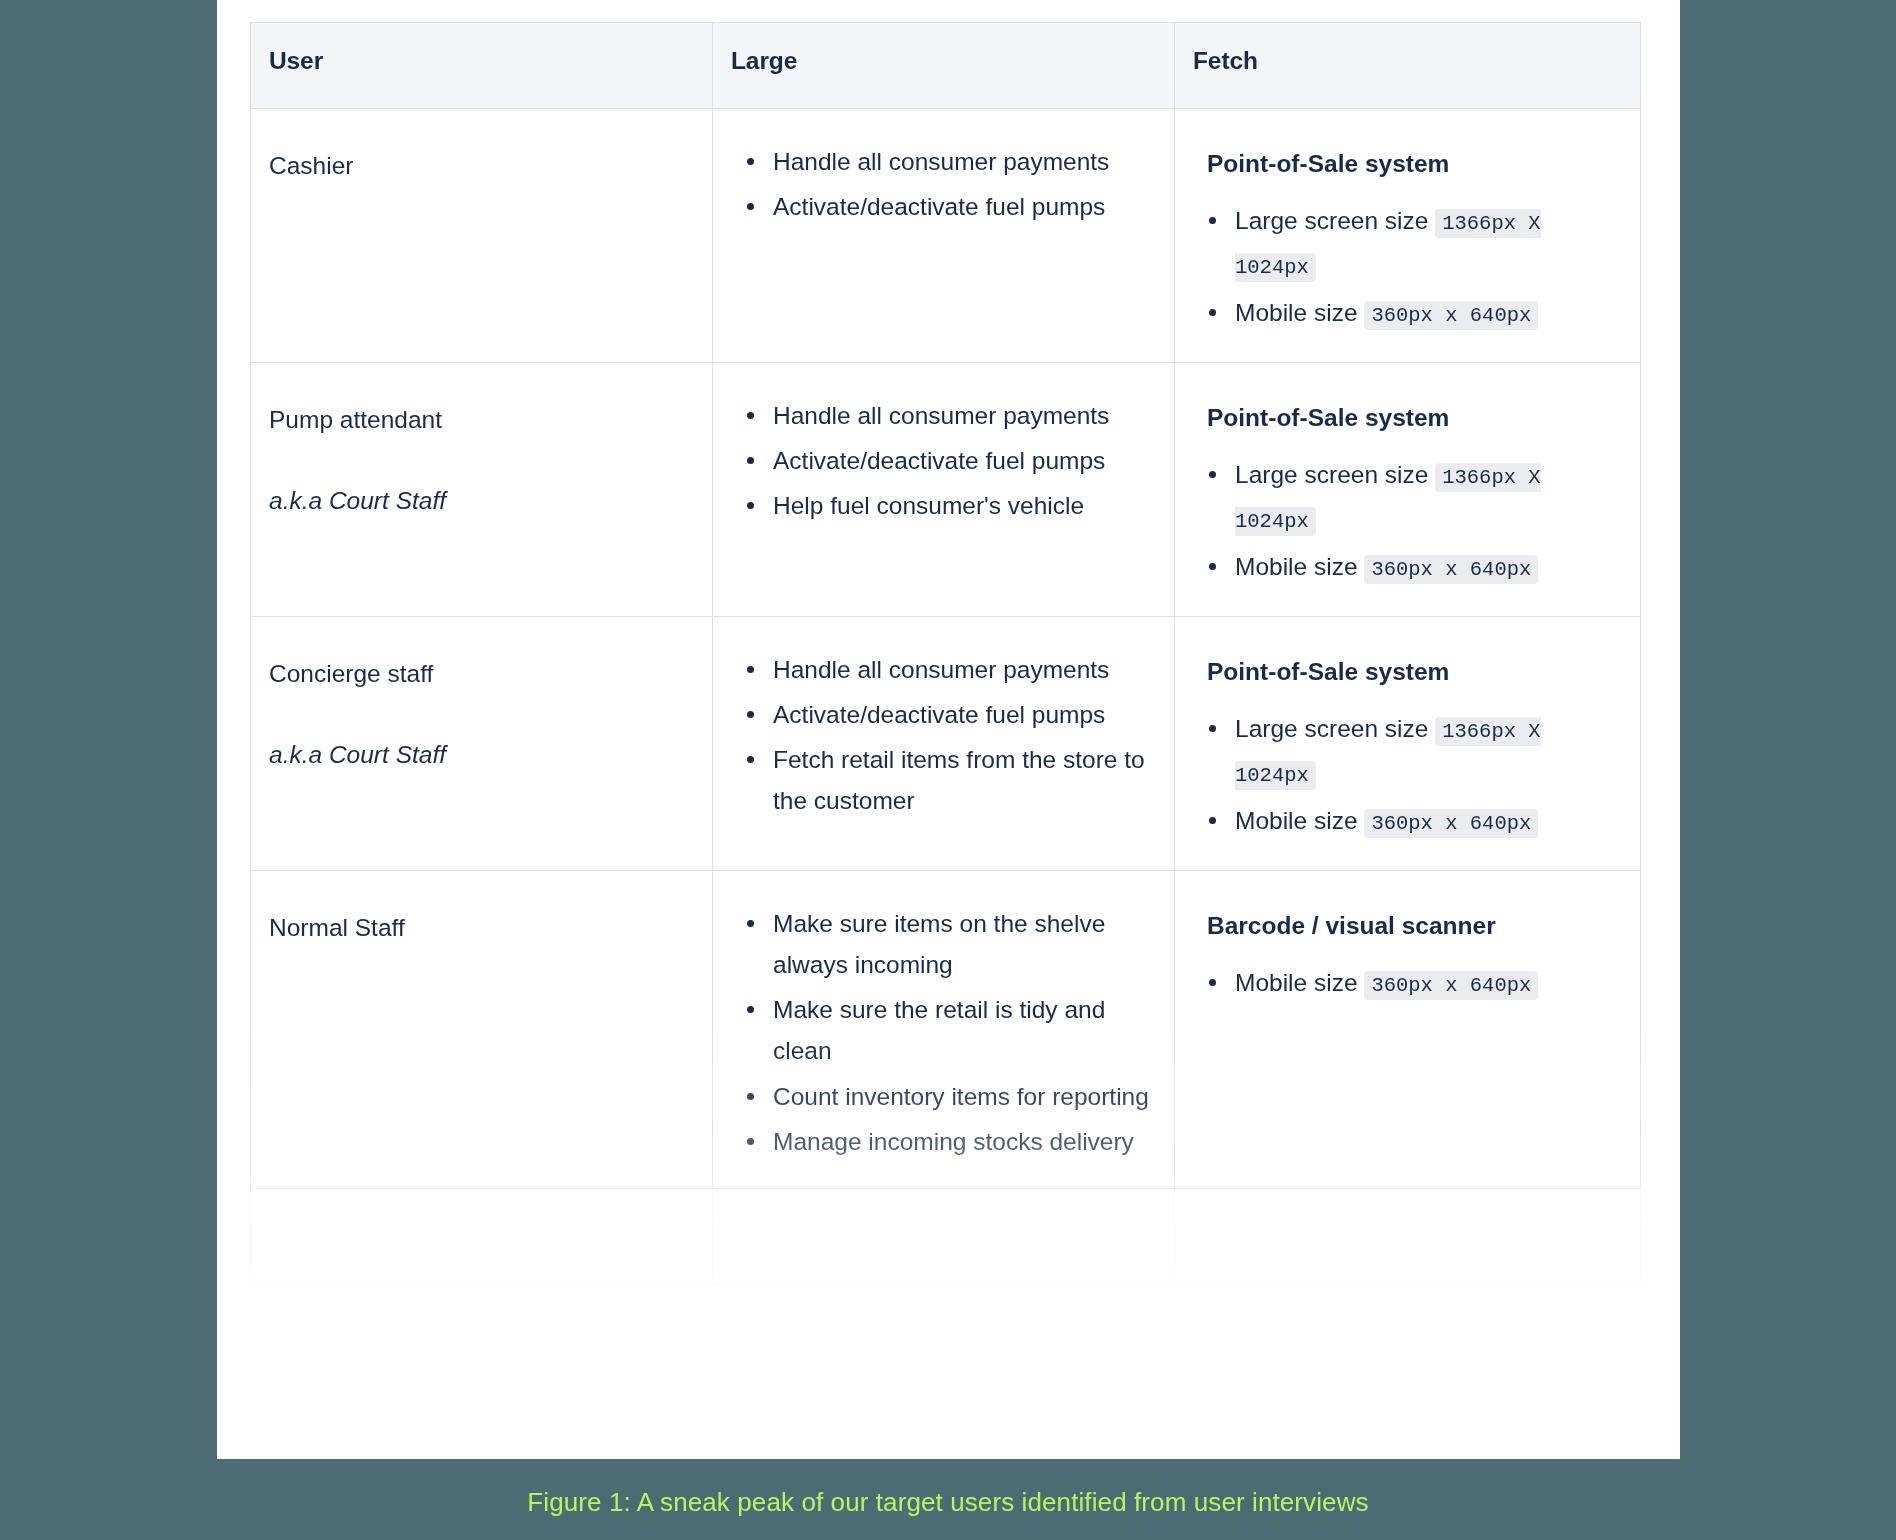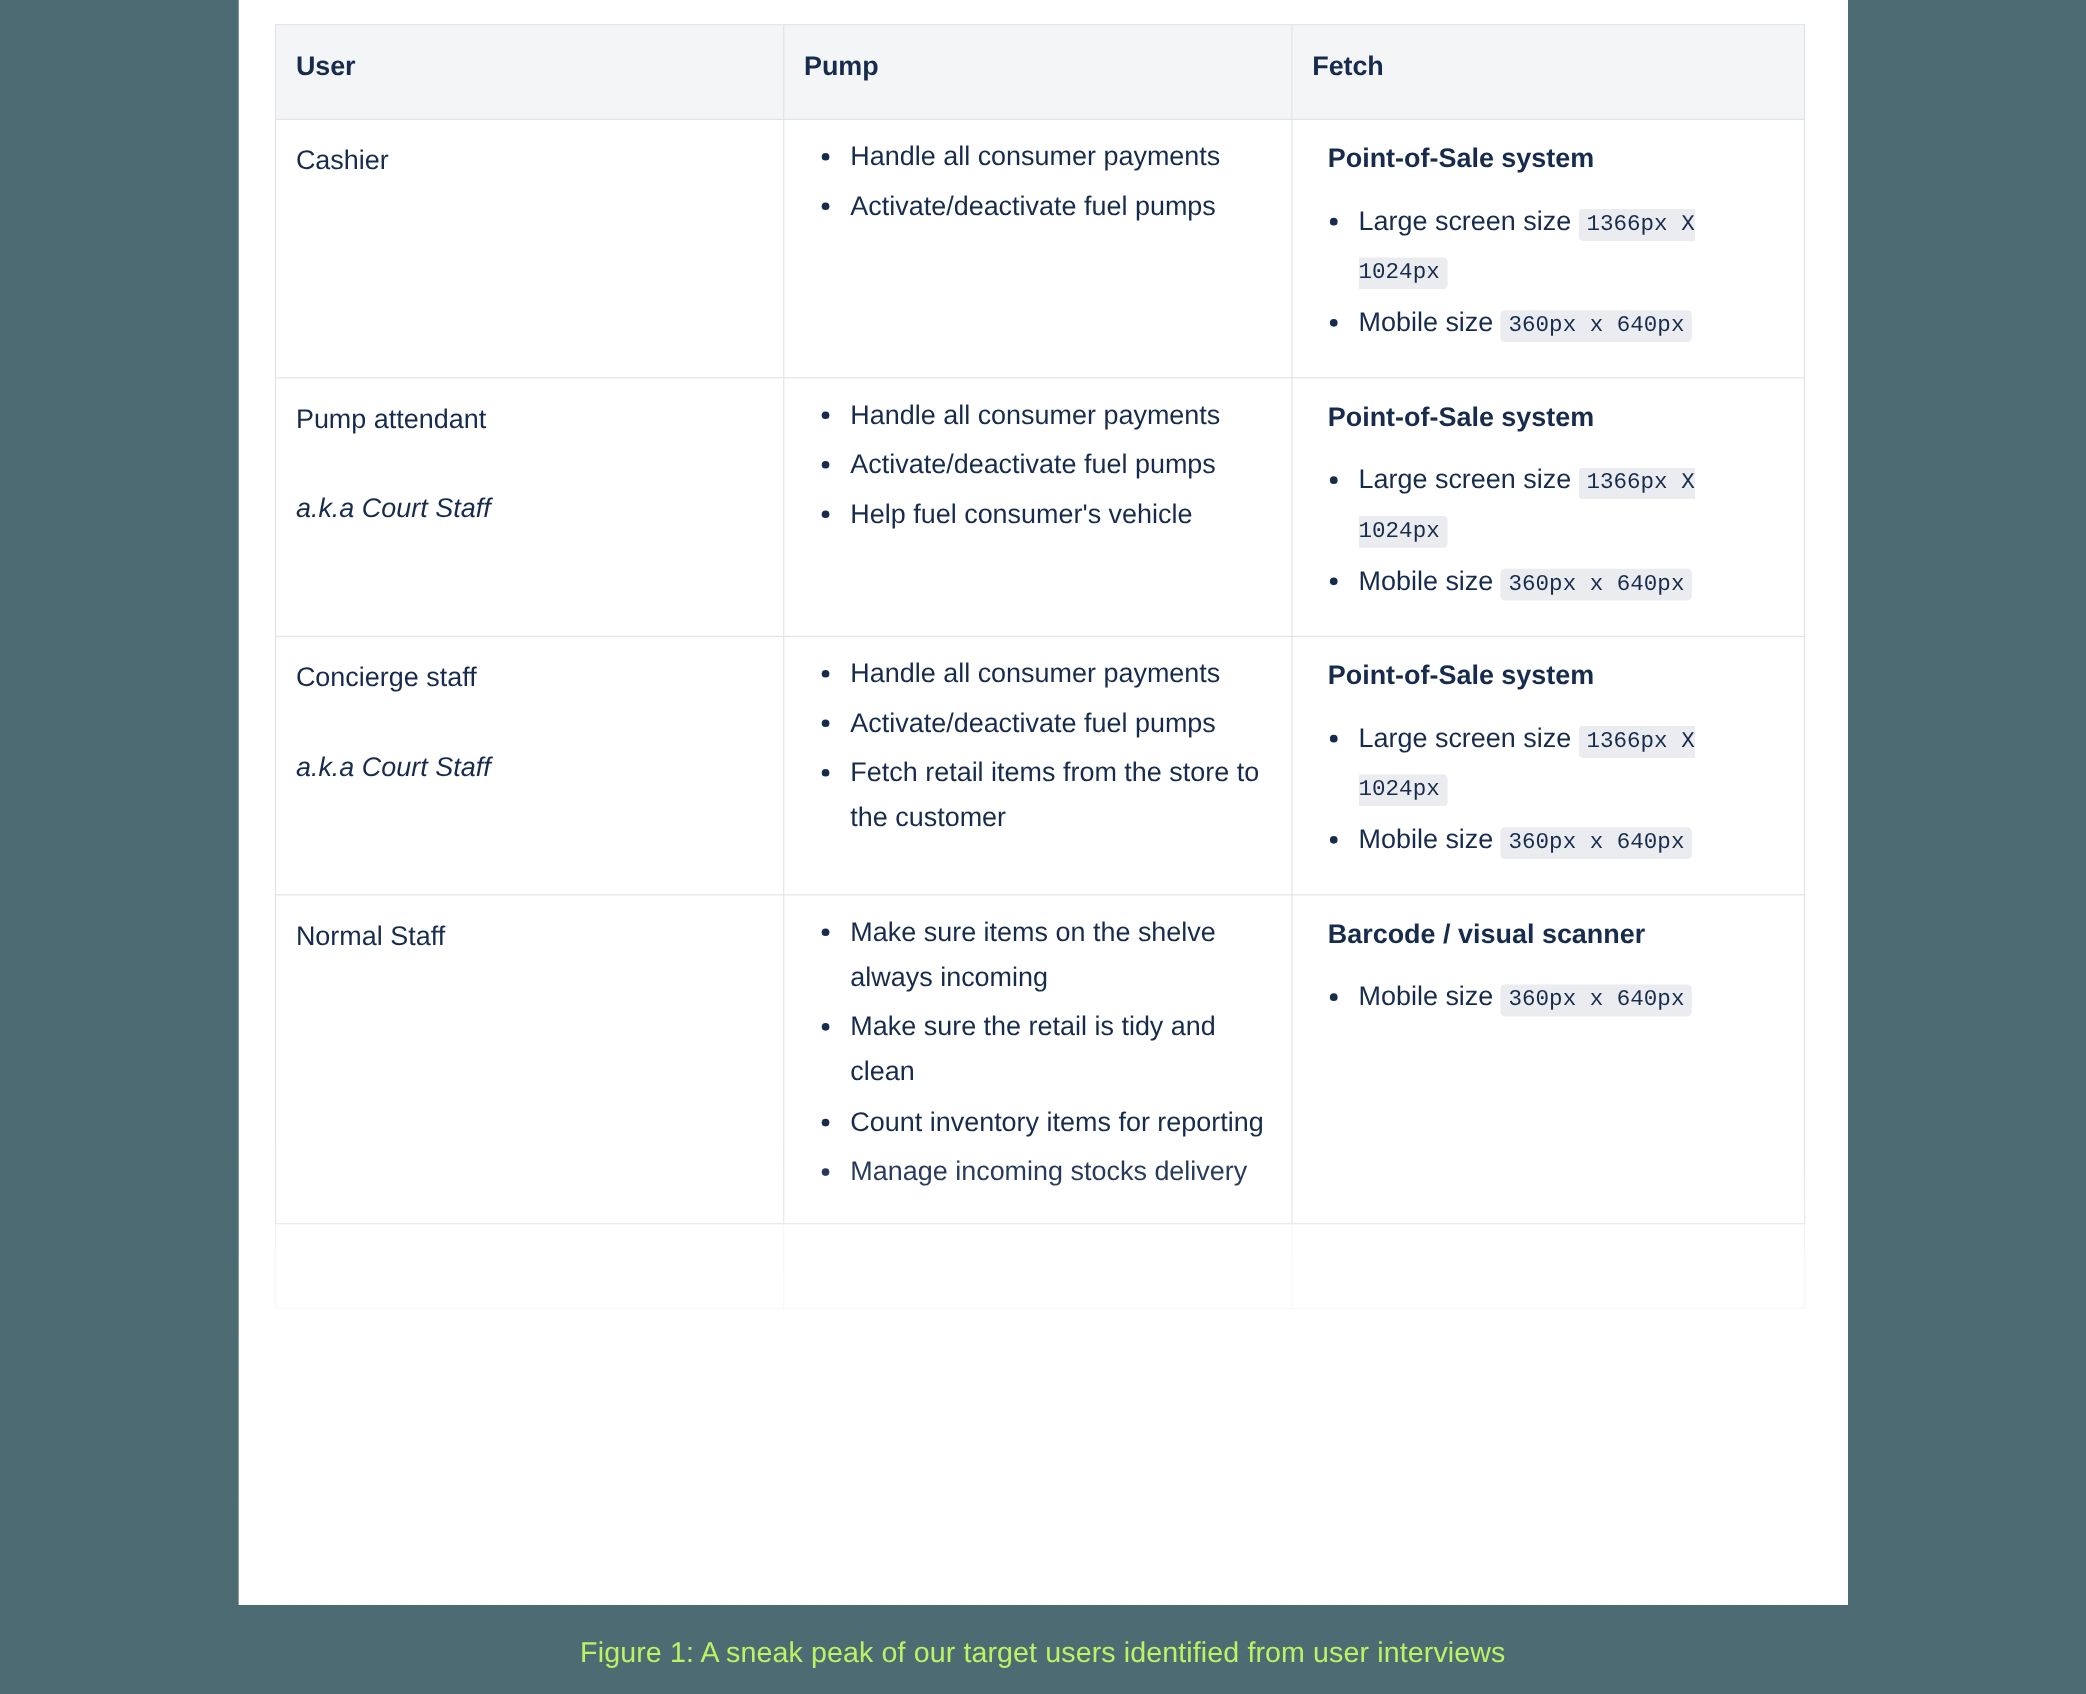--- a/index.html
+++ b/index.html
@@ -72,21 +72,21 @@
     background: #f4f5f7;
     padding: 24px 18px 26px 18px;
     height: 86px;
     font-size: 24.5px;
     font-weight: bold;
     color: #172b4d;
     letter-spacing: -0.1px;
   }
 
   table.user-table tbody td {
-    padding: 13px 18px 22px 18px;
+    padding: 32px 18px 22px 18px;
     font-size: 24.5px;
     line-height: 1.68;
     color: #172b4d;
     font-weight: 400;
   }
 
   
   .user-name {
     display: block;
     font-size: 24.5px;
@@ -178,21 +178,21 @@
   <div class="tbl-wrap">
     <table class="user-table">
       <colgroup>
         <col class="c-user">
           <col class="c-role">
           <col class="c-device">
       </colgroup>
       <thead>
         <tr>
           <th>User</th>
-          <th>Pump</th>
+          <th>Large</th>
           <th>Fetch</th>
         </tr>
       </thead>
       <tbody id="table-body">
           <tr>
             <td>
               <span class="user-name">Cashier</span>
             </td>
             <td>
               <ul class="blist">

